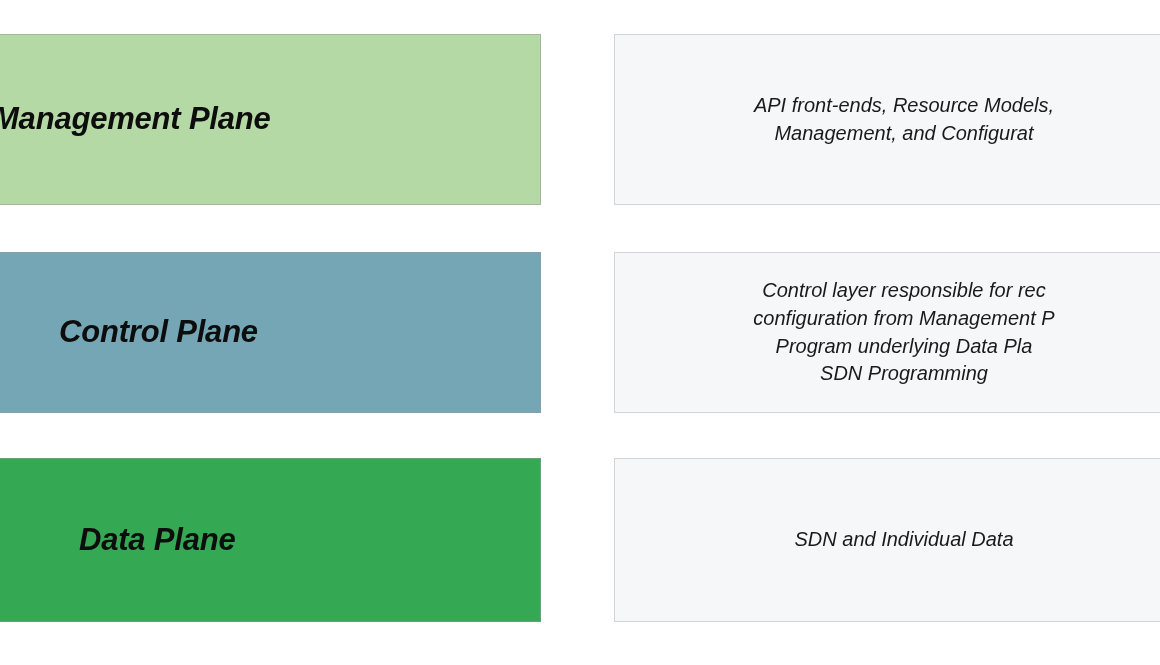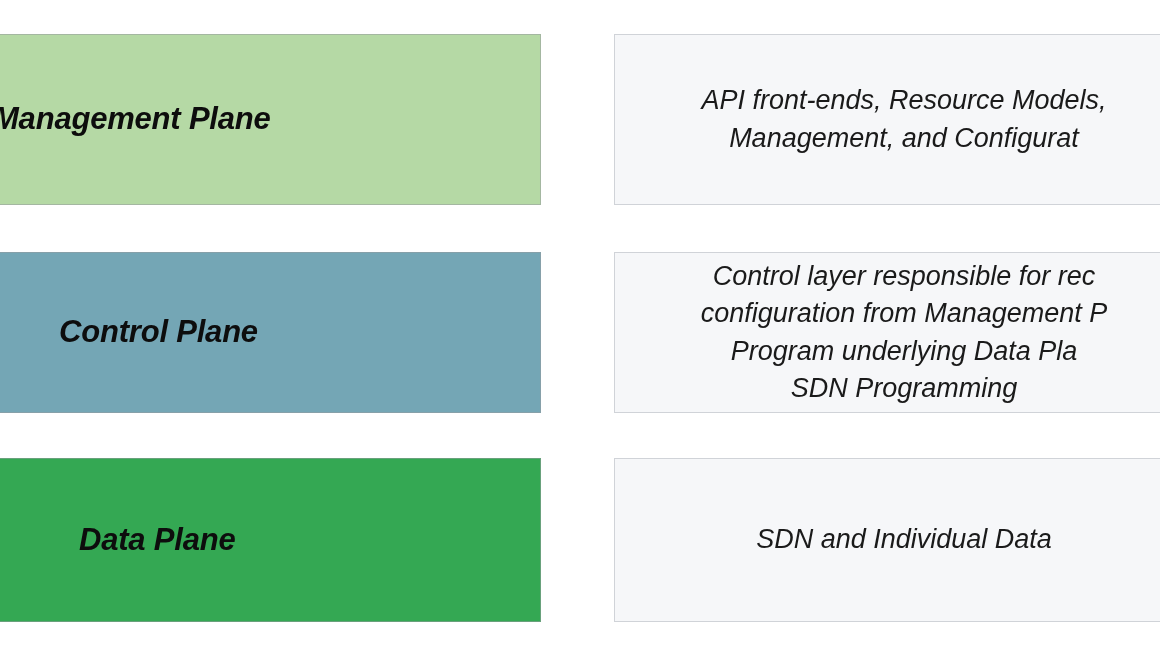--- a/index.html
+++ b/index.html
@@ -60,21 +60,21 @@
     background: #f6f7f9;
     border: 1px solid #d0d3d8;
     display: flex;
     align-items: center;
     justify-content: center;
     overflow: hidden;
   }
   .desc-text {
     font-style: italic;
     font-weight: normal;
-    font-size: 27px;
+    font-size: 20px;
     line-height: 1.38;
     color: #1a1a1a;
     text-align: center;
     white-space: pre-line;
     padding: 0 10px;
   }
 
   .desc-panel.mgmt { top: 34px;  height: 171px; }
   .desc-panel.ctrl { top: 252px; height: 161px; }
   .desc-panel.data { top: 458px; height: 164px; }

